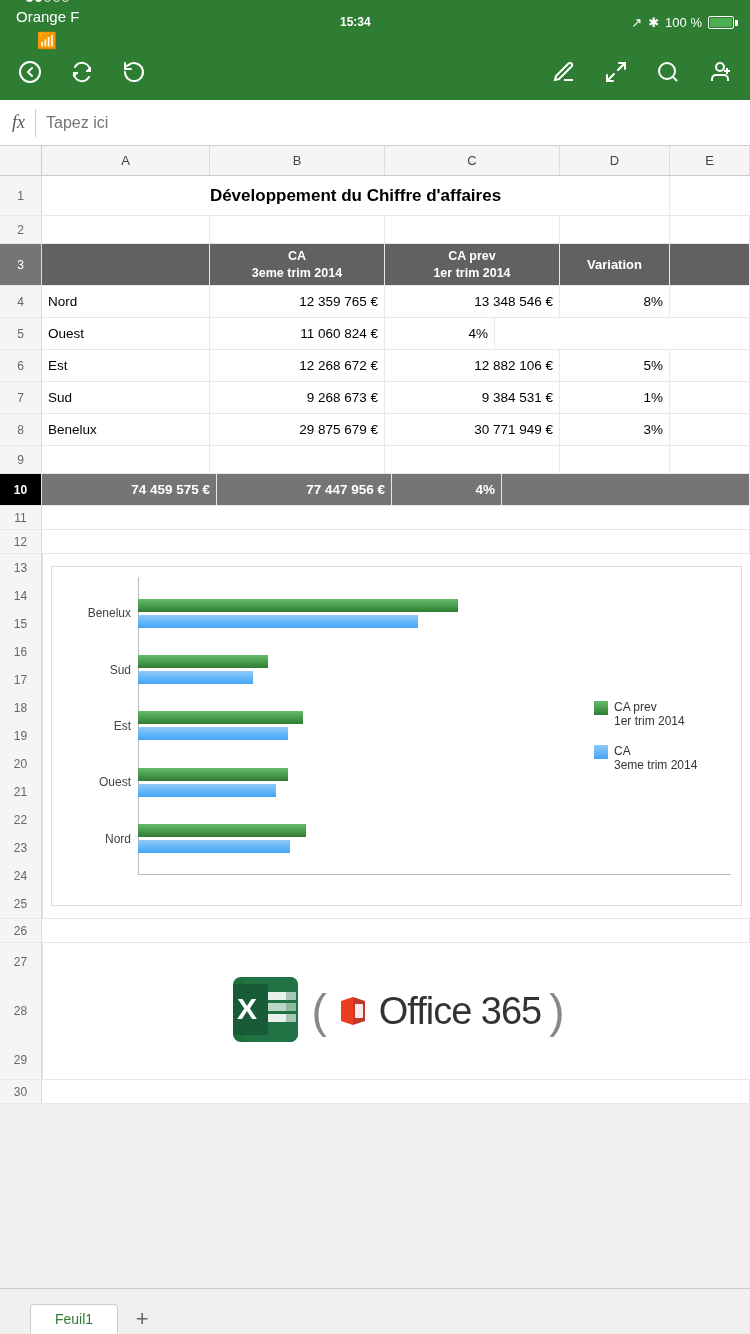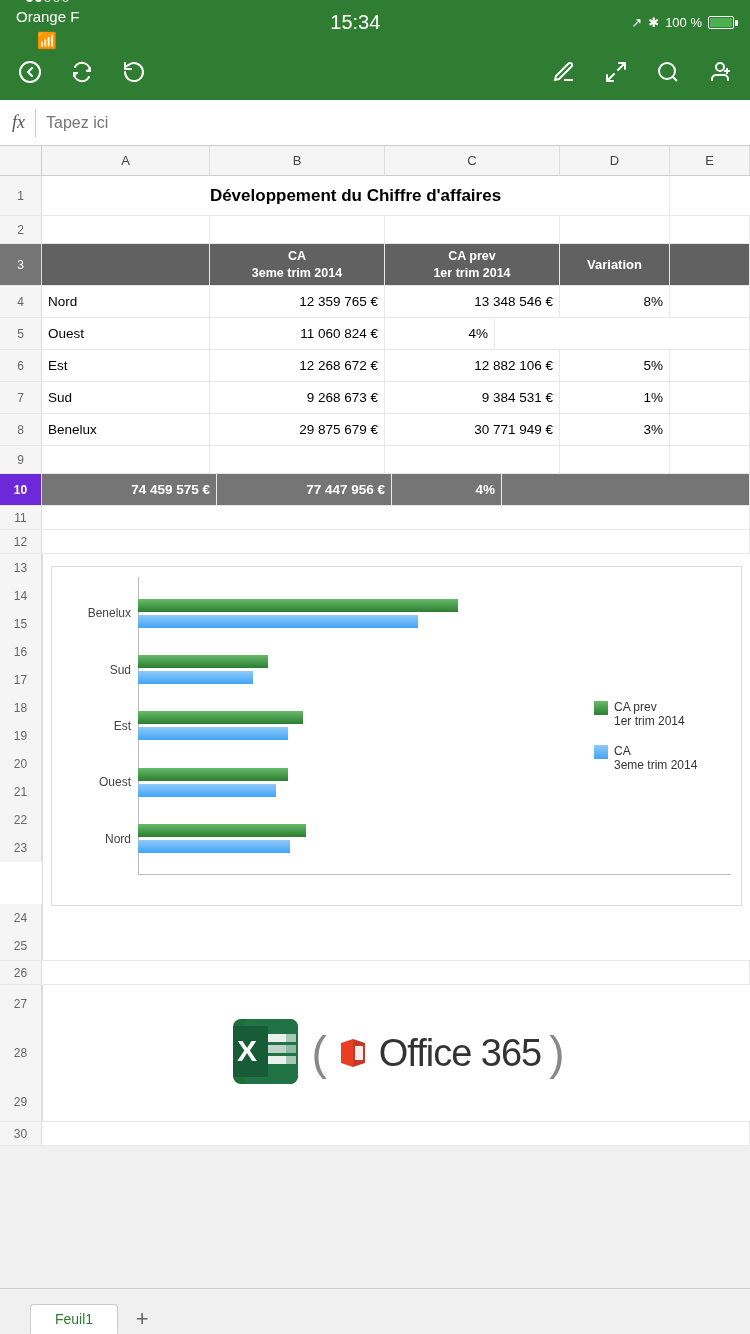--- a/index.html
+++ b/index.html
@@ -10,21 +10,21 @@
       background: #2e7d32;
       color: white;
       height: 44px;
       display: flex;
       align-items: center;
       justify-content: space-between;
       padding: 0 16px;
       font-size: 15px;
     }
     .status-left { display: flex; align-items: center; gap: 6px; flex-direction: column; }
-    .status-center { font-weight: 400; font-size: 20px; }
+    .status-center { font-weight: 700; font-size: 12px; }
     .status-right { display: flex; align-items: center; gap: 6px; font-size: 13px; }
     .signal-dots { display: flex; gap: 2px; align-items: center; }
     .dot { width: 7px; height: 7px; border-radius: 50%; background: white; }
     .dot.empty { background: transparent; border: 1.5px solid white; }
     .battery-icon { width: 26px; height: 13px; border: 1.5px solid white; border-radius: 2px; position: relative; display: inline-block; }
     .battery-icon::after { content: ''; position: absolute; right: -5px; top: 3px; width: 3px; height: 6px; background: white; border-radius: 0 1px 1px 0; }
     .battery-fill { position: absolute; left: 1px; top: 1px; bottom: 1px; width: 90%; background: #4caf50; border-radius: 1px; }
 
     
     .toolbar {
@@ -386,21 +386,21 @@
   <div class="row row-empty">
     <div class="row-num">9</div>
     <div class="cell cell-a"></div>
     <div class="cell cell-b"></div>
     <div class="cell cell-c"></div>
     <div class="cell cell-d"></div>
     <div class="cell cell-e"></div>
   </div>
 
   <div class="row total-row">
-    <div class="row-num" style="background:#6d28d9;color:white;font-weight:bold;">10</div>
+    <div class="row-num" style="background:#000000;color:white;font-weight:bold;">10</div>
     <div class="cell cell-b" style="background:#757575;color:white;font-weight:bold;">74 459 575 €</div>
     <div class="cell cell-c" style="background:#757575;color:white;font-weight:bold;">77 447 956 €</div>
     <div class="cell cell-d" style="background:#757575;color:white;font-weight:bold;">4%</div>
     <div class="cell cell-e" style="background:#757575;"></div>
   </div>
 
   <div class="row row-empty" style="min-height:24px;">
     <div class="row-num">11</div>
     <div class="cell" style="flex:1;"></div>
   </div>
@@ -416,21 +416,21 @@
       <div class="row-num" style="height:28px;">14</div>
       <div class="row-num" style="height:28px;">15</div>
       <div class="row-num" style="height:28px;">16</div>
       <div class="row-num" style="height:28px;">17</div>
       <div class="row-num" style="height:28px;">18</div>
       <div class="row-num" style="height:28px;">19</div>
       <div class="row-num" style="height:28px;">20</div>
       <div class="row-num" style="height:28px;">21</div>
       <div class="row-num" style="height:28px;">22</div>
       <div class="row-num" style="height:28px;">23</div>
-      <div class="row-num" style="height:28px;margin-top:42px;">24</div>
+      <div class="row-num" style="height:28px;">24</div>
       <div class="row-num" style="height:28px;">25</div>
     </div>
 
     <div style="flex:1;padding:8px 0;border-left:1px solid #ddd;background:white;position:relative;">
 
       <div style="margin:4px 8px;border:1px solid #ddd;padding:8px 0;height:340px;display:flex;position:relative;">
 
         <div style="position:absolute;left:86px;top:10px;bottom:30px;width:1px;background:#bbb;"></div>
 
         <div style="position:absolute;left:86px;right:10px;bottom:30px;height:1px;background:#bbb;"></div>

